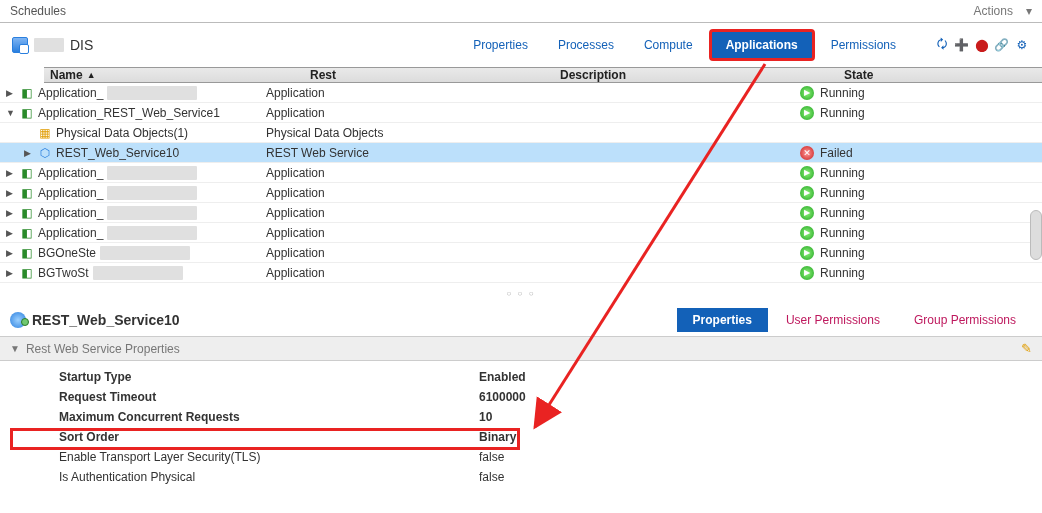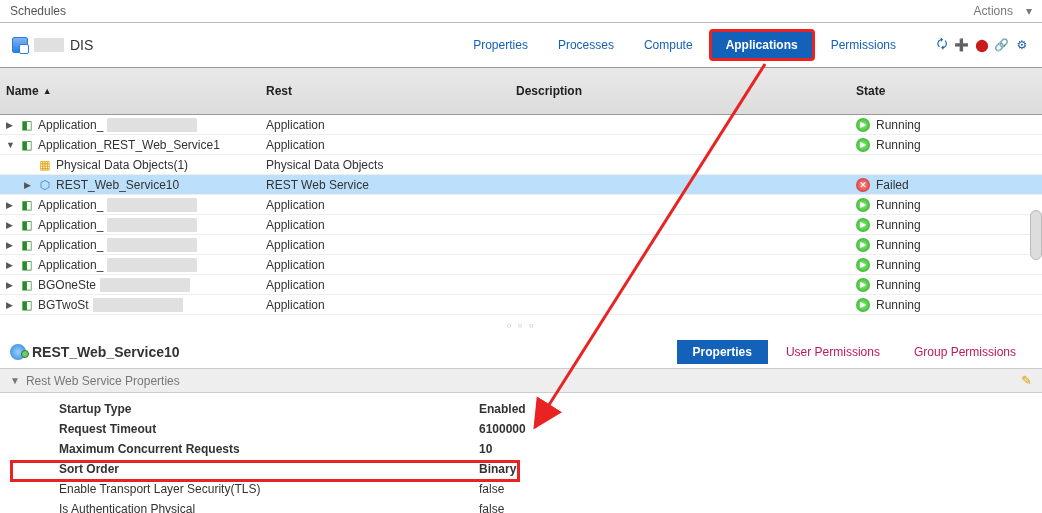--- a/index.html
+++ b/index.html
@@ -17,24 +17,24 @@
   .tab.active { background:#1361b8; color:#fff; font-weight:bold;}
   .tab.hl { border:3px solid #e92322; border-radius:4px;}
   .toolbar-icons { display:flex; gap:4px; margin-left:18px;}
   .toolbar-icons span{ width:16px;height:16px; display:inline-flex; align-items:center;justify-content:center; cursor:pointer;}
   .ico-doc{ color:#1361b8;}
   .ico-add{ color:#20a321;}
   .ico-stop{ color:#c91b1b;}
   .ico-link{ color:#e09c00;}
   .ico-tool{ color:#1361b8;}
 
-  .table-head { display:flex; background: linear-gradient(#e9e9e9,#dcdcdc); border-top:1px solid #999; border-bottom:1px solid #999; padding:16px 6px; font-weight:bold; color:#222;}
+  .table-head { display:flex; background: linear-gradient(#e9e9e9,#dcdcdc); border-top:1px solid #999; border-bottom:1px solid #999; padding:0 6px; font-weight:bold; color:#222;margin-left:44px;}
   .col-name{ width:260px; display:flex; align-items:center; gap:4px;}
   .col-type{ width:250px;}
-  .col-desc{ width:340px;}
+  .col-desc{ width:284px;}
   .col-state{ flex:1;}
   .sort-arrow{ font-size:9px;}
   
   .row { display:flex; align-items:center; padding:3px 6px; border-bottom:1px solid #eee; height:20px;}
   .row.sel { background:#bce0fb;}
   .row .col-name{ display:flex; align-items:center; gap:4px;}
   .row .indent1{ padding-left:18px;}
   .tw{ width:10px; font-size:9px; color:#555; cursor:pointer; user-select:none;}
   .row-icon{ width:14px;height:14px; display:inline-flex; align-items:center; justify-content:center; font-size:12px;}
   .ico-app{ color:#2a8a2a;} .ico-app::before{content:"◧";}

